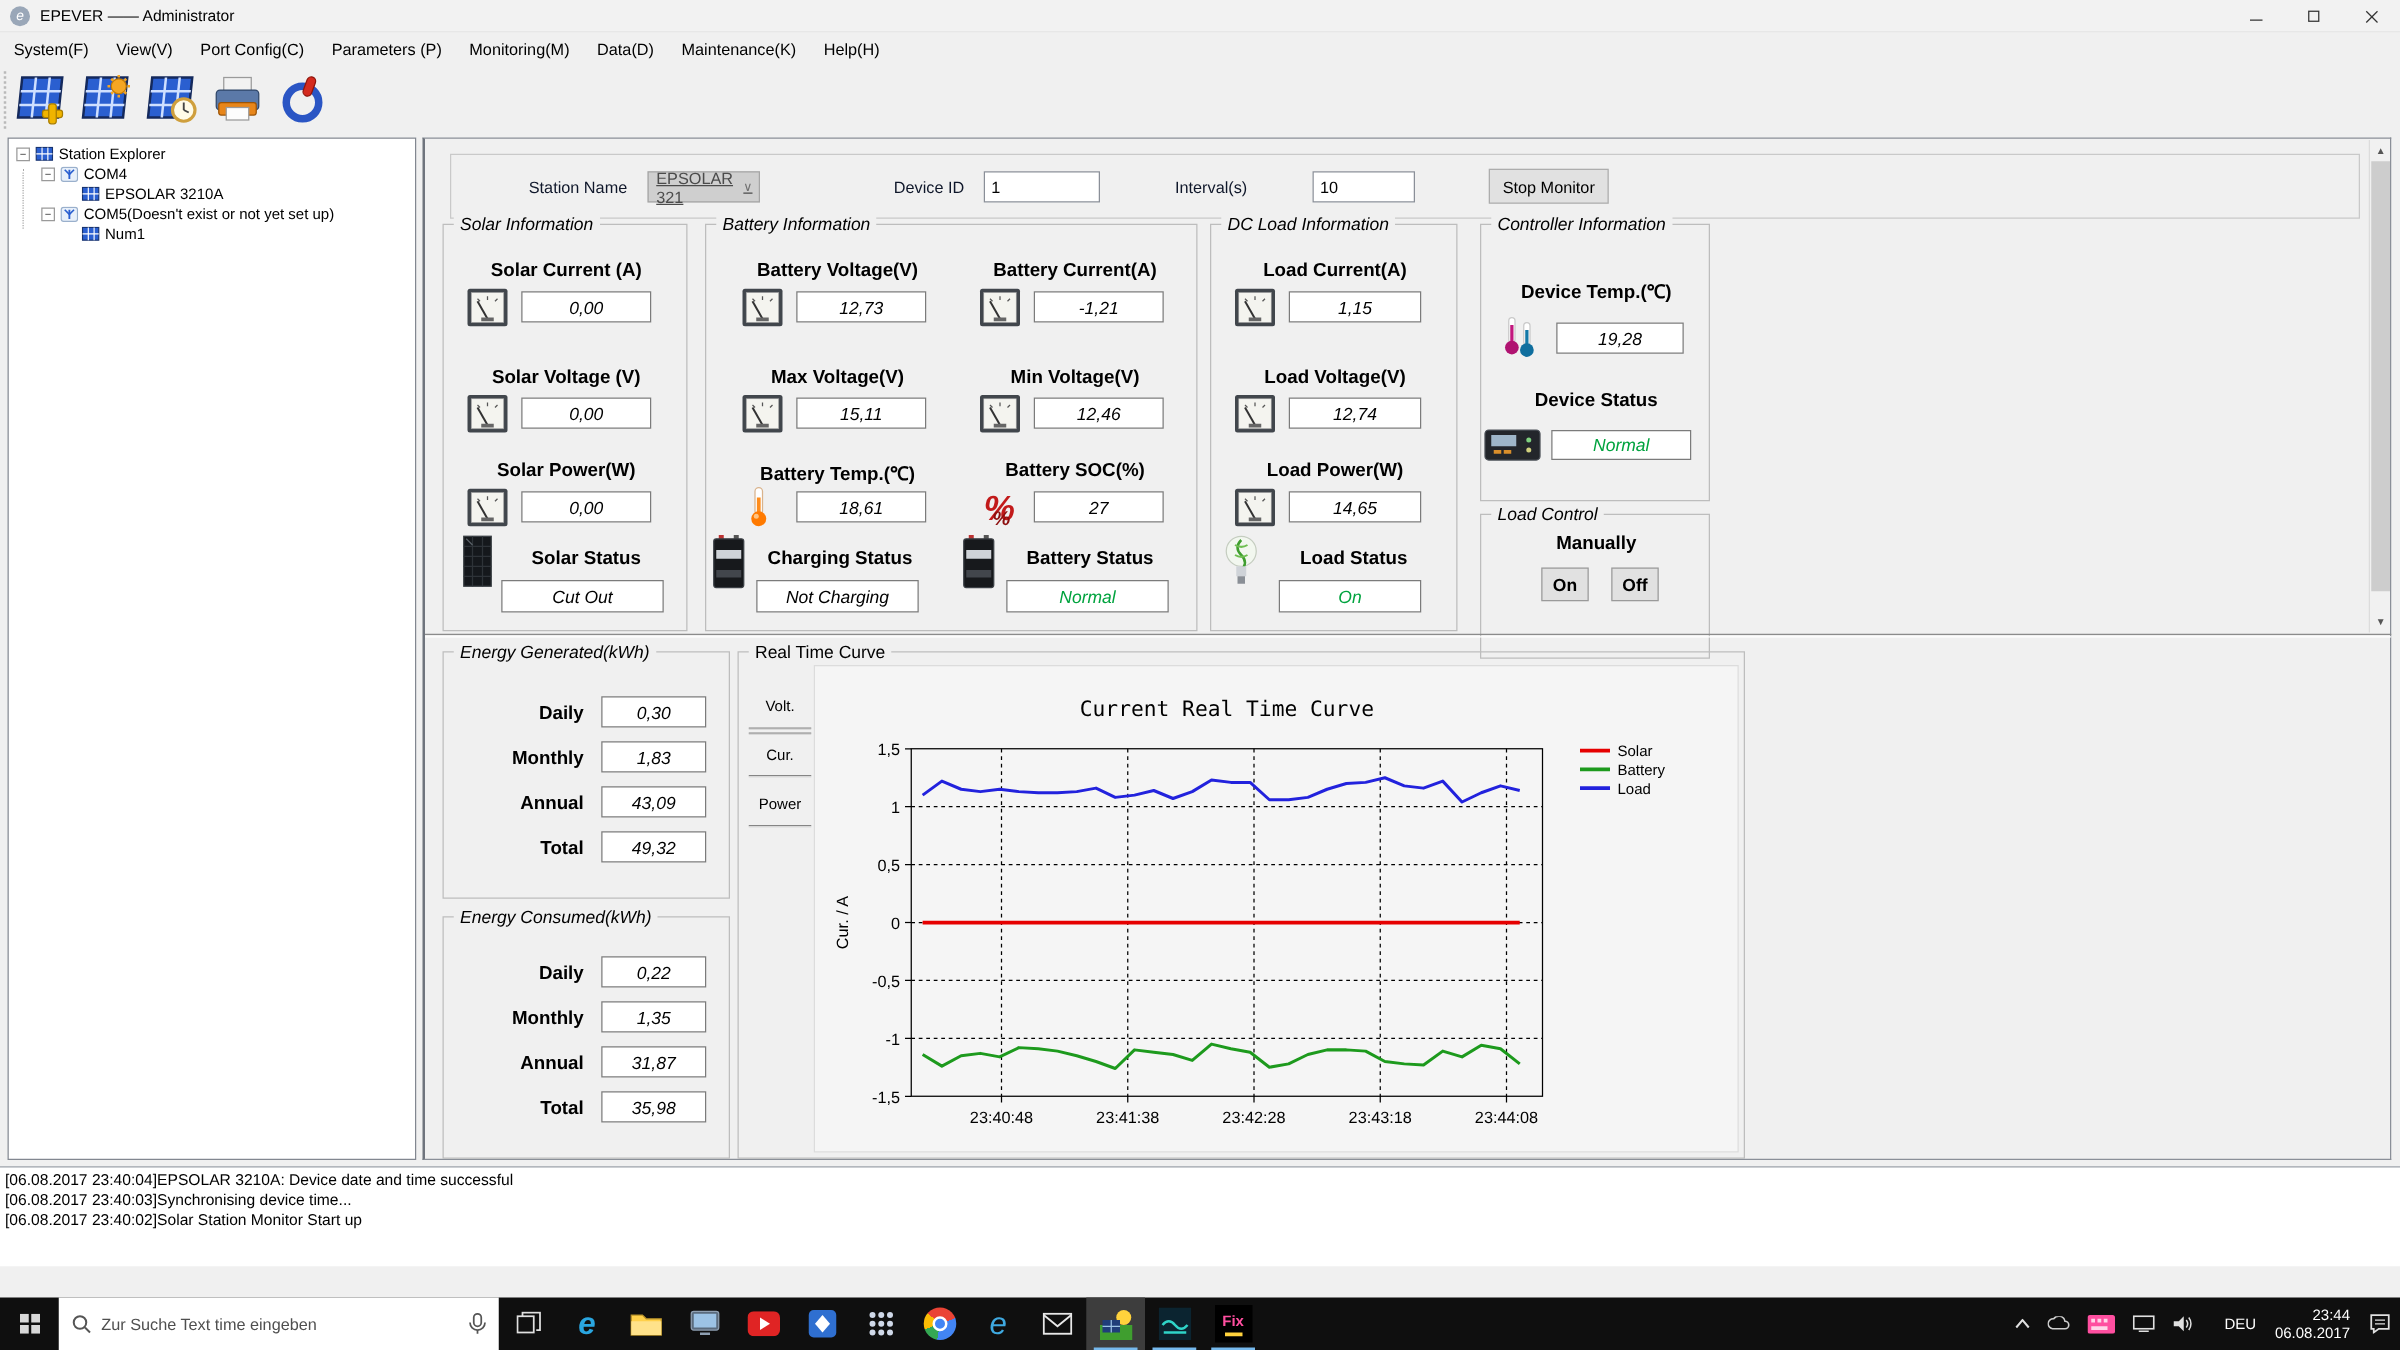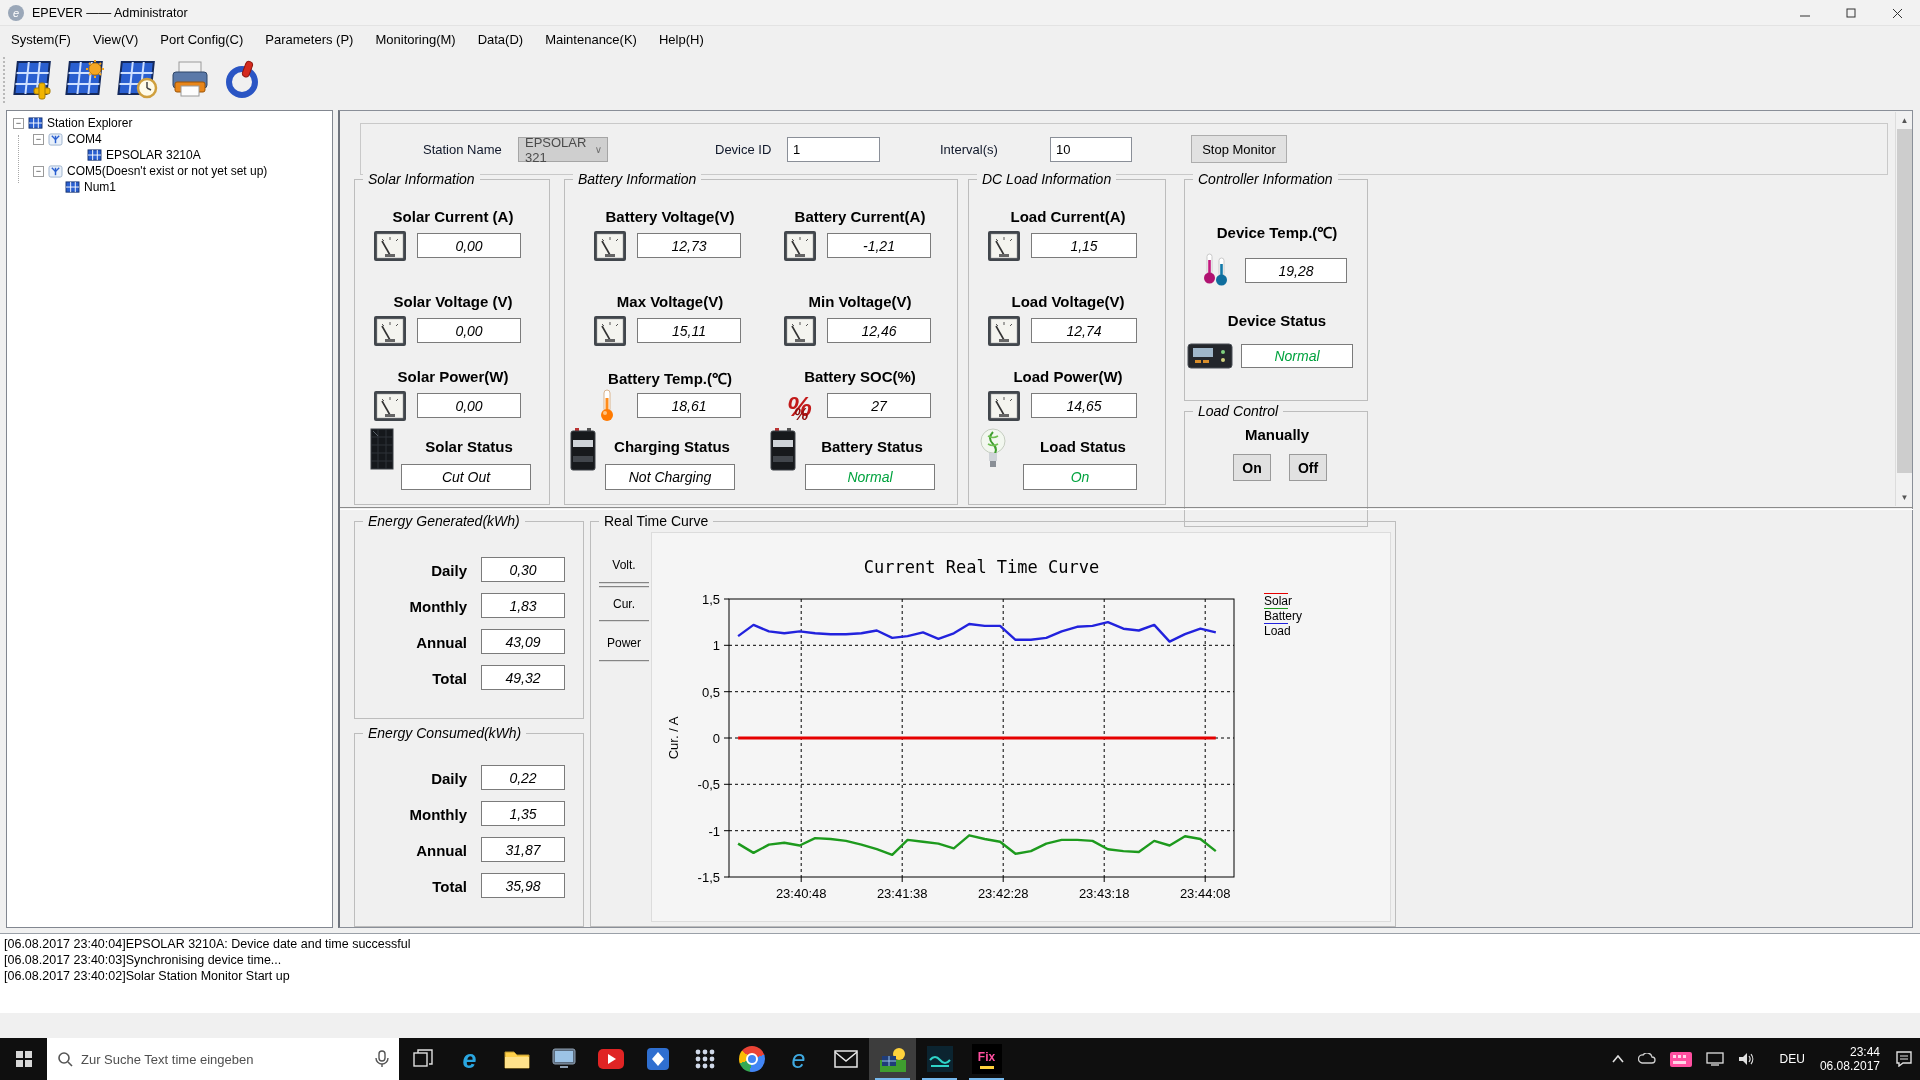--- a/index.html
+++ b/index.html
@@ -46,42 +46,42 @@
   .metric-label { position:absolute; font-size:15px; font-weight:bold; text-align:center; white-space:nowrap; }
   .vbox { position:absolute; height:25px; background:#fff; border:1px solid #7b7b7b;
     font-size:14px; font-style:italic; display:flex; align-items:center; justify-content:center; }
 
   
   #form-box { position:absolute; left:20px; top:12px; width:1528px; height:52px; border:1px solid #c9c9c9; }
   .flabel { position:absolute; top:18px; font-size:13px; color:#0f172a; white-space:nowrap; }
   .finput { position:absolute; top:13px; height:25px; background:#fff; border:1px solid #8a8f98;
     font-size:13px; padding-left:5px; display:flex; align-items:center; }
   #station-dropdown { position:absolute; left:157px; top:13px; width:90px; height:25px; background:#cfcfcf;
-    border:1px solid #a5a5a5; font-size:13px; color:#4b4b4b; display:flex; align-items:center; padding-left:6px; }
+    border:1px solid #a5a5a5; font-size:13px; color:#4b4b4b; display:flex; align-items:center; padding-left:6px;text-decoration:underline; }
   #station-dropdown .caret { margin-left:auto; margin-right:5px; font-size:10px; color:#707070; }
   #stop-btn { position:absolute; left:830px; top:11px; width:96px; height:28px; background:#e1e1e1;
     border:1px solid #adadad; font-size:13px; display:flex; align-items:center; justify-content:center; }
 
   .push-btn { position:absolute; background:#e1e1e1; border:1px solid #9a9a9a; font-size:14px; font-weight:bold;
     display:flex; align-items:center; justify-content:center; }
 
   
   #vscroll { position:absolute; right:1px; top:1px; width:17px; height:394px; background:#f1f1f1; border-left:1px solid #dcdcdc; }
   .sarrow { position:absolute; left:0; width:17px; height:17px; color:#555; font-size:8px; display:flex; align-items:center; justify-content:center; }
   #vthumb { position:absolute; left:1px; top:17px; width:15px; height:344px; background:#cdcdcd; }
 
   
   .erow-label { position:absolute; width:104px; font-size:15px; font-weight:bold; text-align:right; }
 
   
   #chart-area { position:absolute; left:60px; top:10px; width:740px; height:390px; background:#f5f5f5; border:1px solid #dcdcdc; }
   .rt-tab { position:absolute; left:8px; width:50px; height:36px; background:#f0f0f0; font-size:12px;
     display:flex; align-items:center; justify-content:center; border-bottom:2px groove #d9d9d9; }
   #legend { position:absolute; left:612px; top:60px; }
-  .legend-item { display:flex; align-items:flex-start; height:15px;flex-direction:column; }
+  .legend-item { display:flex; align-items:center; height:15px; }
   .legend-swatch { width:24px; height:3px; margin-right:6px; }
   .legend-label { font-size:12px; }
 
   
   #log { position:absolute; left:0; top:933px; width:1920px; height:80px; background:#fff;
     border-top:1px solid #9aa0a8; font-size:12.5px; padding:2px 4px; line-height:16px; }
 
   
   #taskbar { position:absolute; left:0; top:1038px; width:1920px; height:42px; background:#0f0f0f;
     display:flex; align-items:stretch; }
@@ -282,21 +282,21 @@
       </svg>
     <span>Station Explorer</span>
   </div>
   <div class="trow" style="padding-left:26px">
     <span class="expander">−</span>
     <svg class="ticon">
         <use href="#sy-com" width="15" height="13"></use>
       </svg>
     <span>COM4</span>
   </div>
-  <div class="trow" style="padding-left:80px">
+  <div class="trow" style="padding-left:58px">
     <svg class="ticon">
         <use href="#sy-bluepanel" width="15" height="13"></use>
       </svg>
     <span>EPSOLAR 3210A</span>
   </div>
   <div class="trow" style="padding-left:26px">
     <span class="expander">−</span>
     <svg class="ticon">
         <use href="#sy-com" width="15" height="13"></use>
       </svg>

